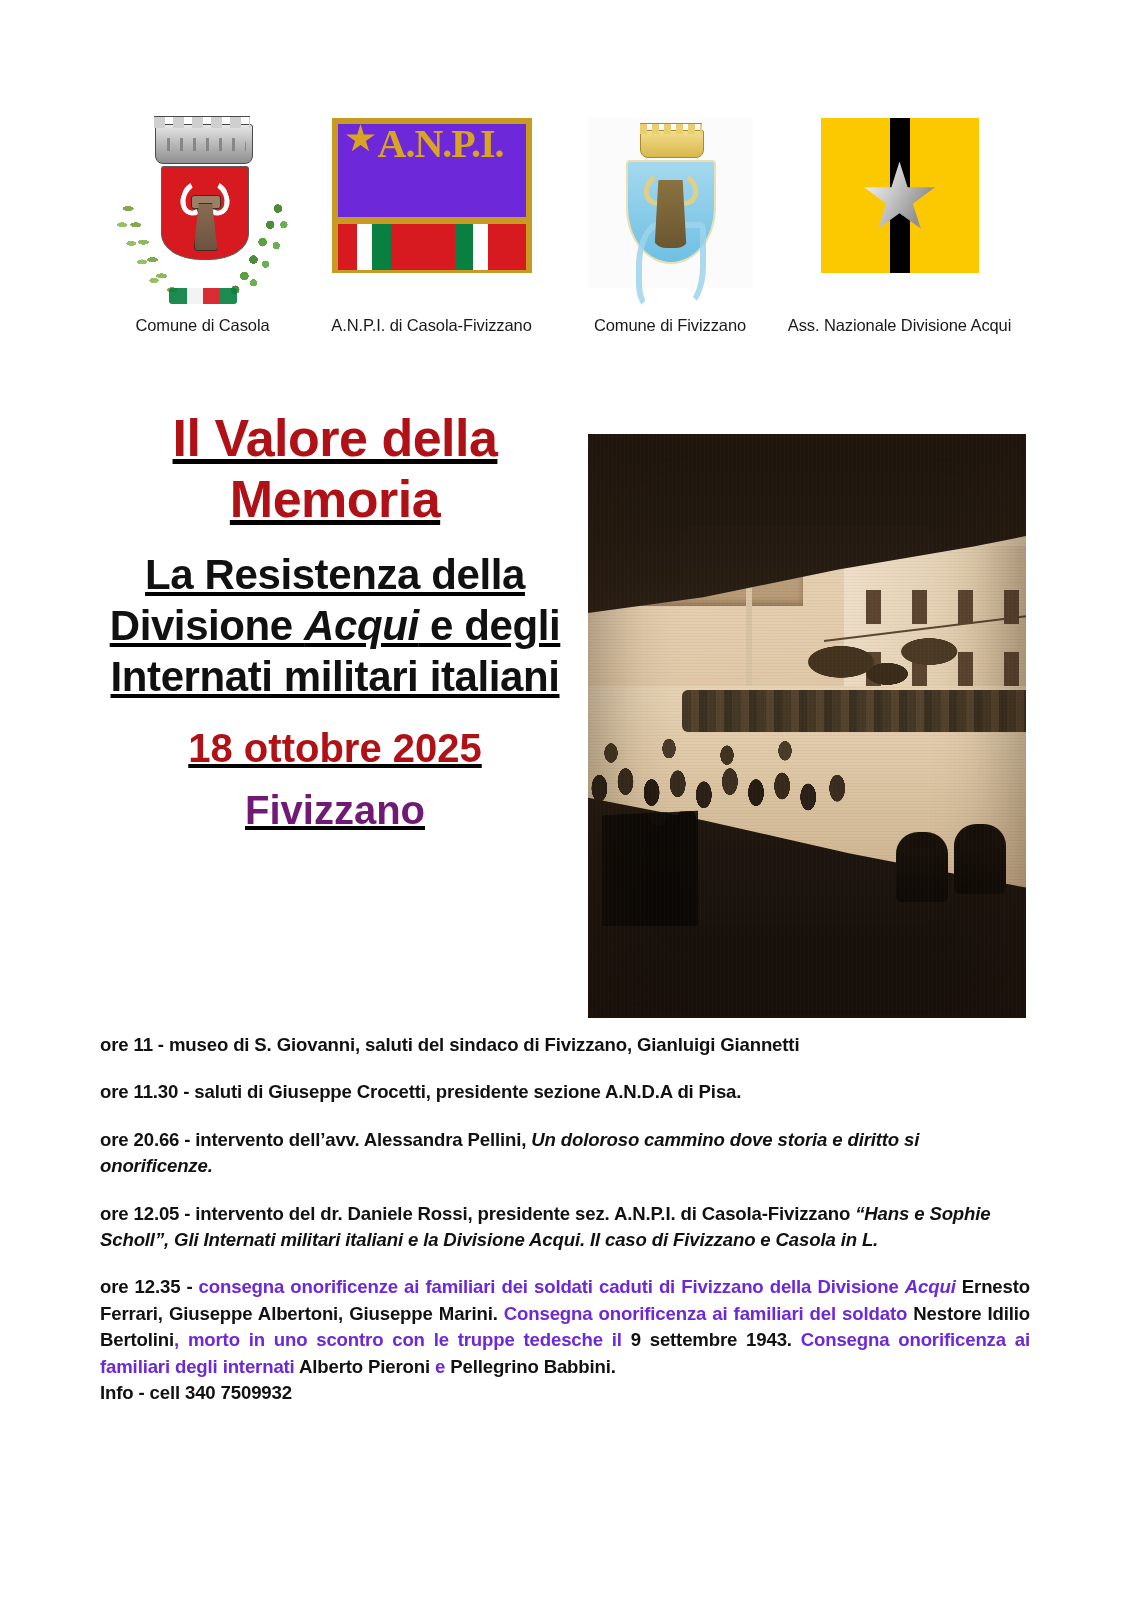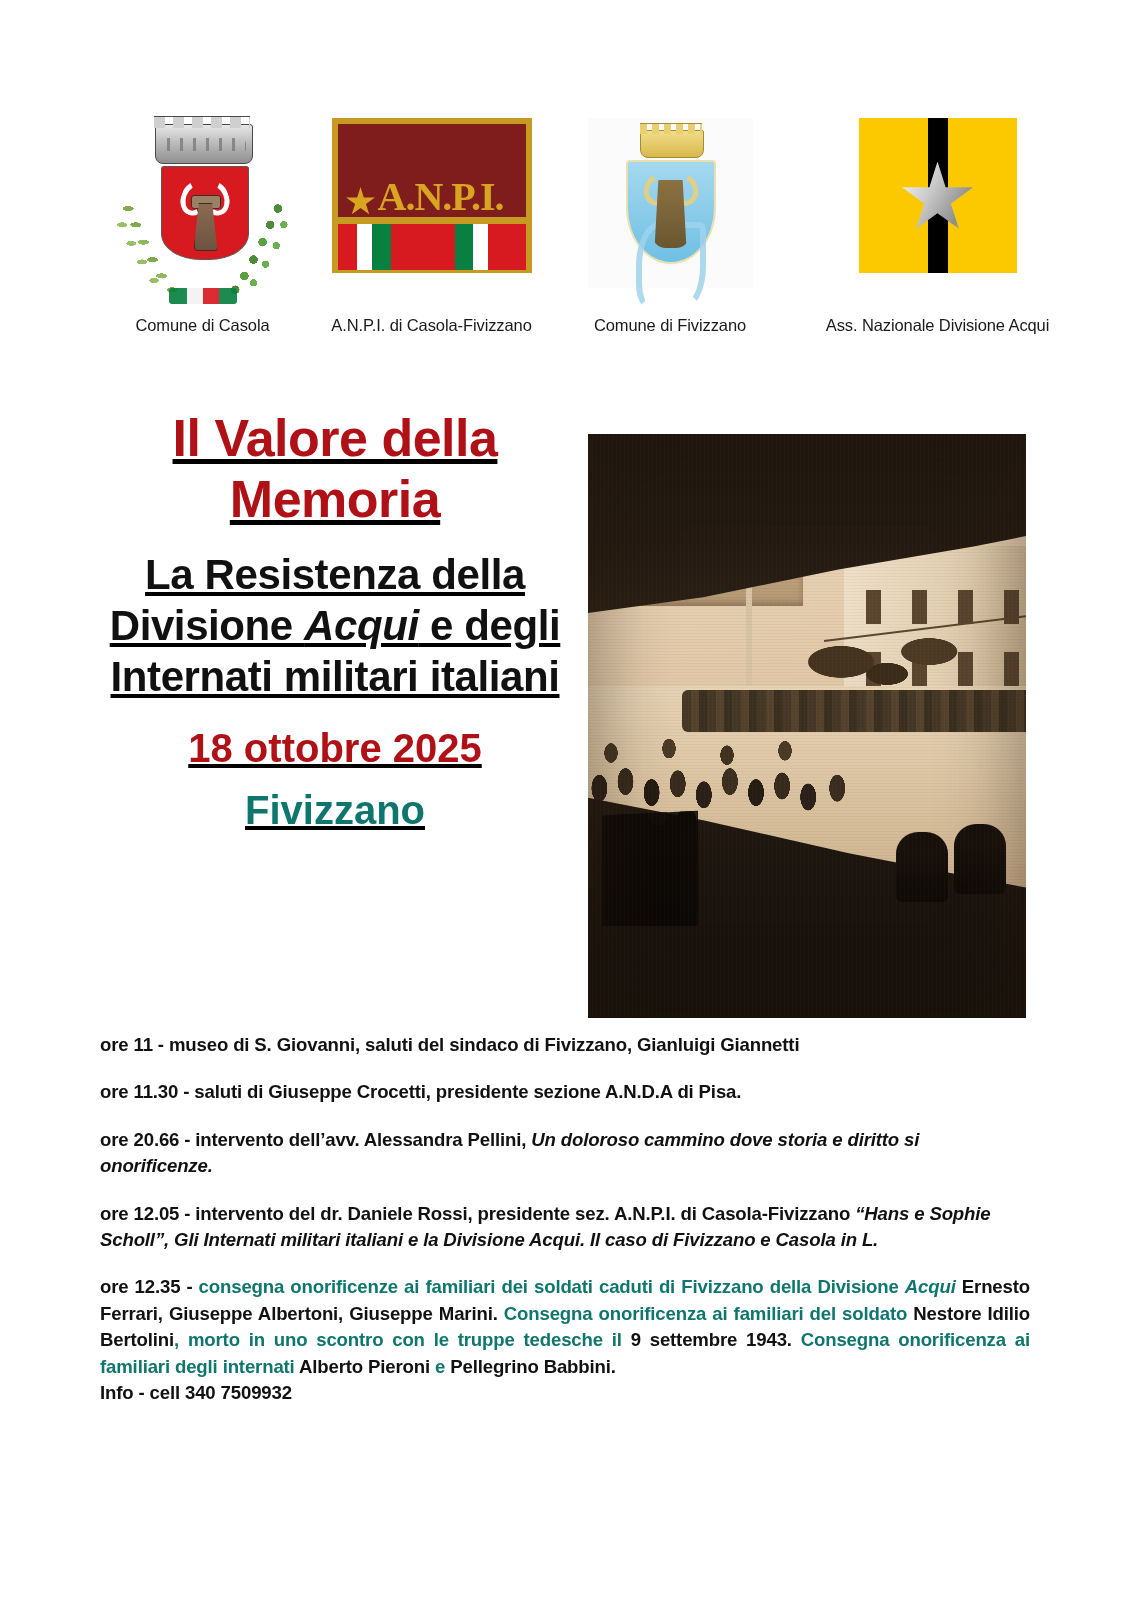--- a/index.html
+++ b/index.html
@@ -168,26 +168,26 @@
   
   .anpi { left: 219px; width: 225px; }
   .anpi .logo-art {
     width: 200px; height: 155px;
     background: #c79a22;
     padding: 4px;
     box-sizing: border-box;
   }
   .anpi-top {
     width: 100%; height: 66%;
-    background: #7f1d1d;
+    background: #6d28d9;
     border: 2px solid #c79a22;
     box-sizing: border-box;
     position: relative;
     display: flex;
-    align-items: flex-end;
+    align-items: flex-start;
   }
   .anpi-star {
     width: 30px; height: 30px;
     margin-left: 8px;
     flex: none;
     background: #d9a520;
     clip-path: polygon(50% 0%, 61% 35%, 98% 35%, 68% 57%, 79% 91%, 50% 70%, 21% 91%, 32% 57%, 2% 35%, 39% 35%);
   }
   .anpi-text {
     font-size: 40px;
@@ -265,21 +265,21 @@
     top: 60px;
     width: 34px; height: 76px;
     border: 6px solid #9fd4ec;
     border-radius: 50% 10% 50% 30%;
     opacity: .85;
   }
   .fiv-scroll-l { left: 8px;  border-color: #9fd4ec transparent transparent #9fd4ec; }
   .fiv-scroll-r { right: 8px; border-color: #9fd4ec #9fd4ec transparent transparent; }
 
   
-  .acqui { left: 706px; width: 263px; }
+  .acqui { left: 668px; width: 263px; }
   .acqui .logo-art {
     width: 158px; height: 155px;
     background: #fcc800;
     position: relative;
   }
   .acqui-stripe {
     position: absolute;
     left: 50%; top: 0;
     transform: translateX(-50%);
     width: 20px; height: 100%;
@@ -323,21 +323,21 @@
   .event-date {
     font-size: 40px;
     font-weight: 700;
     color: #b01116;
     line-height: 1.2;
     margin: 0 0 14px 0;
   }
   .event-place {
     font-size: 40px;
     font-weight: 700;
-    color: #0f766e;
+    color: #701a75;
     line-height: 1.2;
     margin: 0;
   }
 
   
   .photo-frame {
     position: absolute;
     left: 588px;
     top: 434px;
     width: 438px;
@@ -505,21 +505,21 @@
   .prog-item {
     font-size: 18.6px;
     font-weight: 700;
     color: #111111;
     line-height: 1.42;
     margin-bottom: 21px;
     letter-spacing: -0.15px;
   }
   .prog-item.justify { text-align: justify; }
   .prog-item em { font-style: italic; }
-  .red { color: #0f766e; }
+  .red { color: #6d28d9; }
   .prog-item:last-child { margin-bottom: 0; }
 </style>
 </head>
 <body>
 
 <div class="logo-strip">
 
   <div class="logo-cell casola">
     <div class="logo-art">
       <div class="wreath-l"></div>

